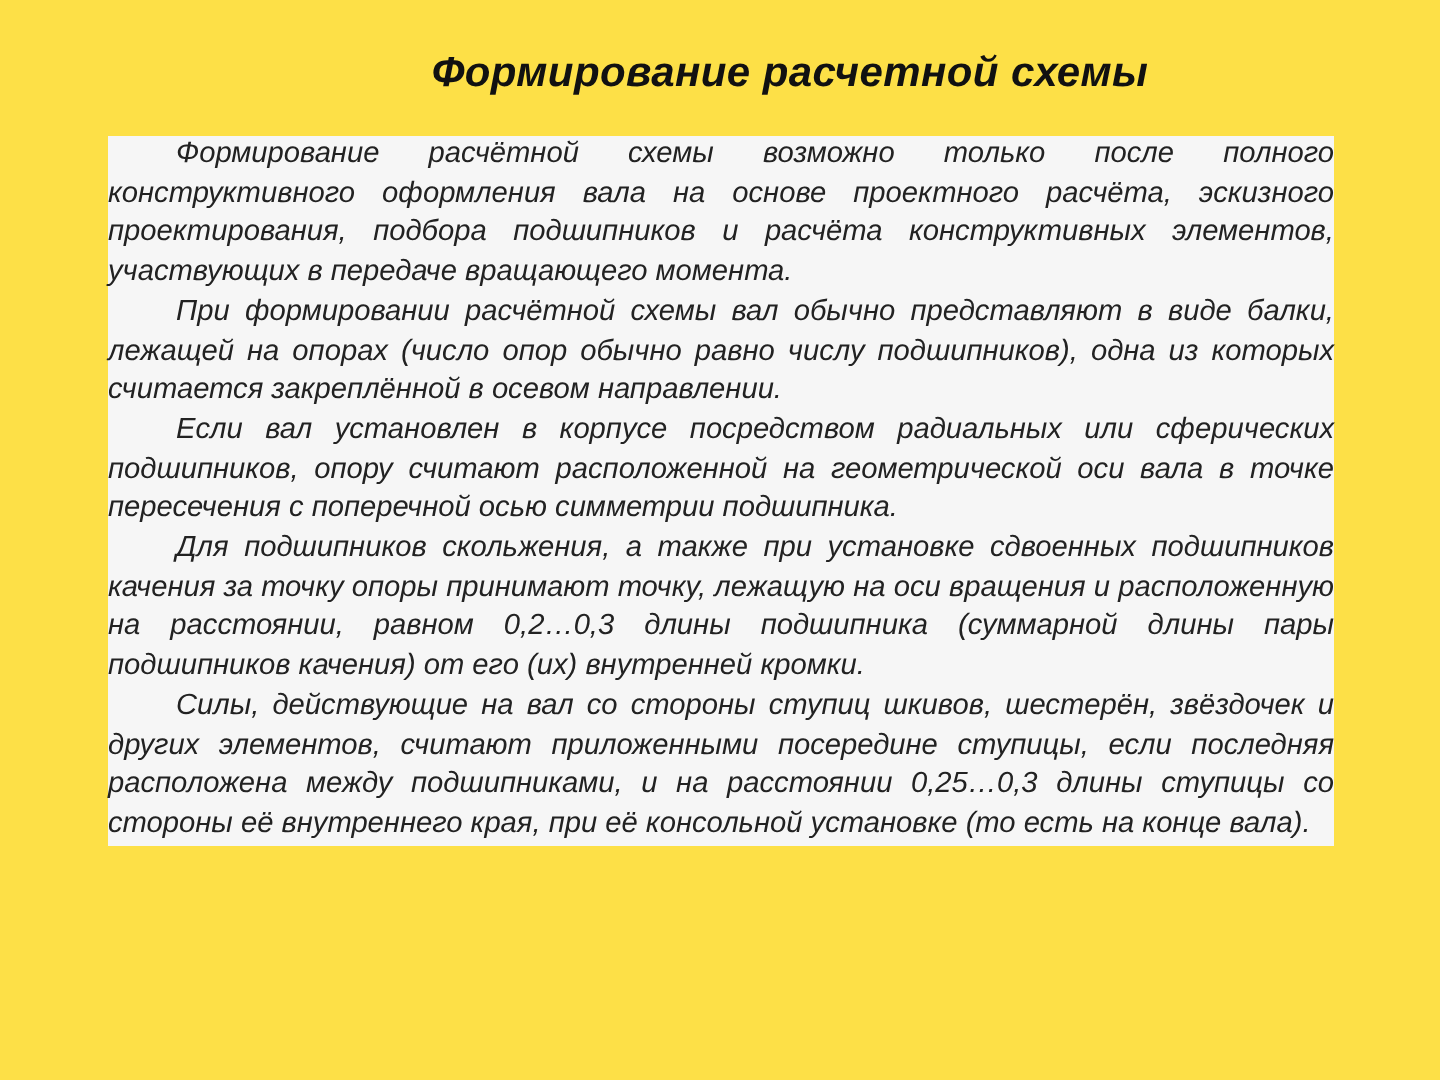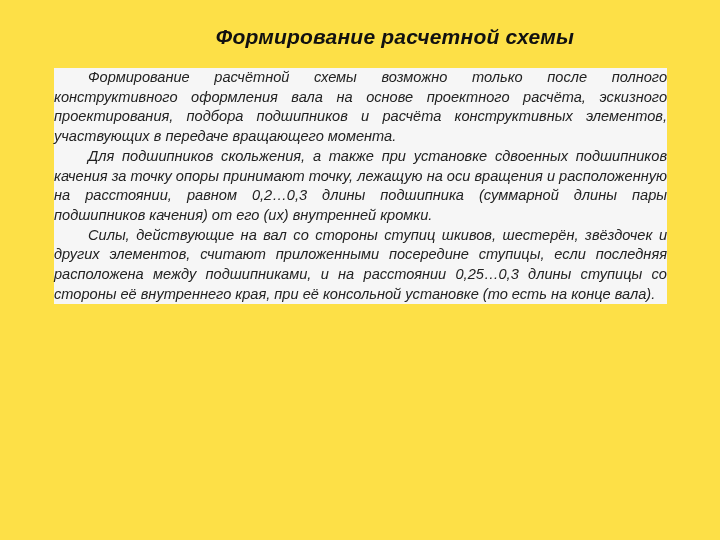--- a/index.html
+++ b/index.html
@@ -51,16 +51,18 @@
       background: linear-gradient(#f6f6f6, #f6f6f6);
     }
   </style>
 </head>
 <body>
 
 <div class="slide">
   <div class="title">Формирование расчетной схемы</div>
   <div class="body-text">
     <p class="para">Формирование расчётной схемы возможно только после полного конструктивного оформления вала на основе проектного расчёта, эскизного проектирования, подбора подшипников и расчёта конструктивных элементов, участвующих в передаче вращающего момента.</p>
+    <p class="para">При формировании расчётной схемы вал обычно представляют в виде балки, лежащей на опорах (число опор обычно равно числу подшипников), одна из которых считается закреплённой в осевом направлении.</p>
+    <p class="para">Если вал установлен в корпусе посредством радиальных или сферических подшипников, опору считают расположенной на геометрической оси вала в точке пересечения с поперечной осью симметрии подшипника.</p>
     <p class="para">Для подшипников скольжения, а также при установке сдвоенных подшипников качения за точку опоры принимают точку, лежащую на оси вращения и расположенную на расстоянии, равном 0,2…0,3 длины подшипника (суммарной длины пары подшипников качения) от его (их) внутренней кромки.</p>
     <p class="para">Силы, действующие на вал со стороны ступиц шкивов, шестерён, звёздочек и других элементов, считают приложенными посередине ступицы, если последняя расположена между подшипниками, и на расстоянии 0,25…0,3 длины ступицы со стороны её внутреннего края, при её консольной установке (то есть на конце вала).</p>
   </div>
 </div>
 
 </body></html>

